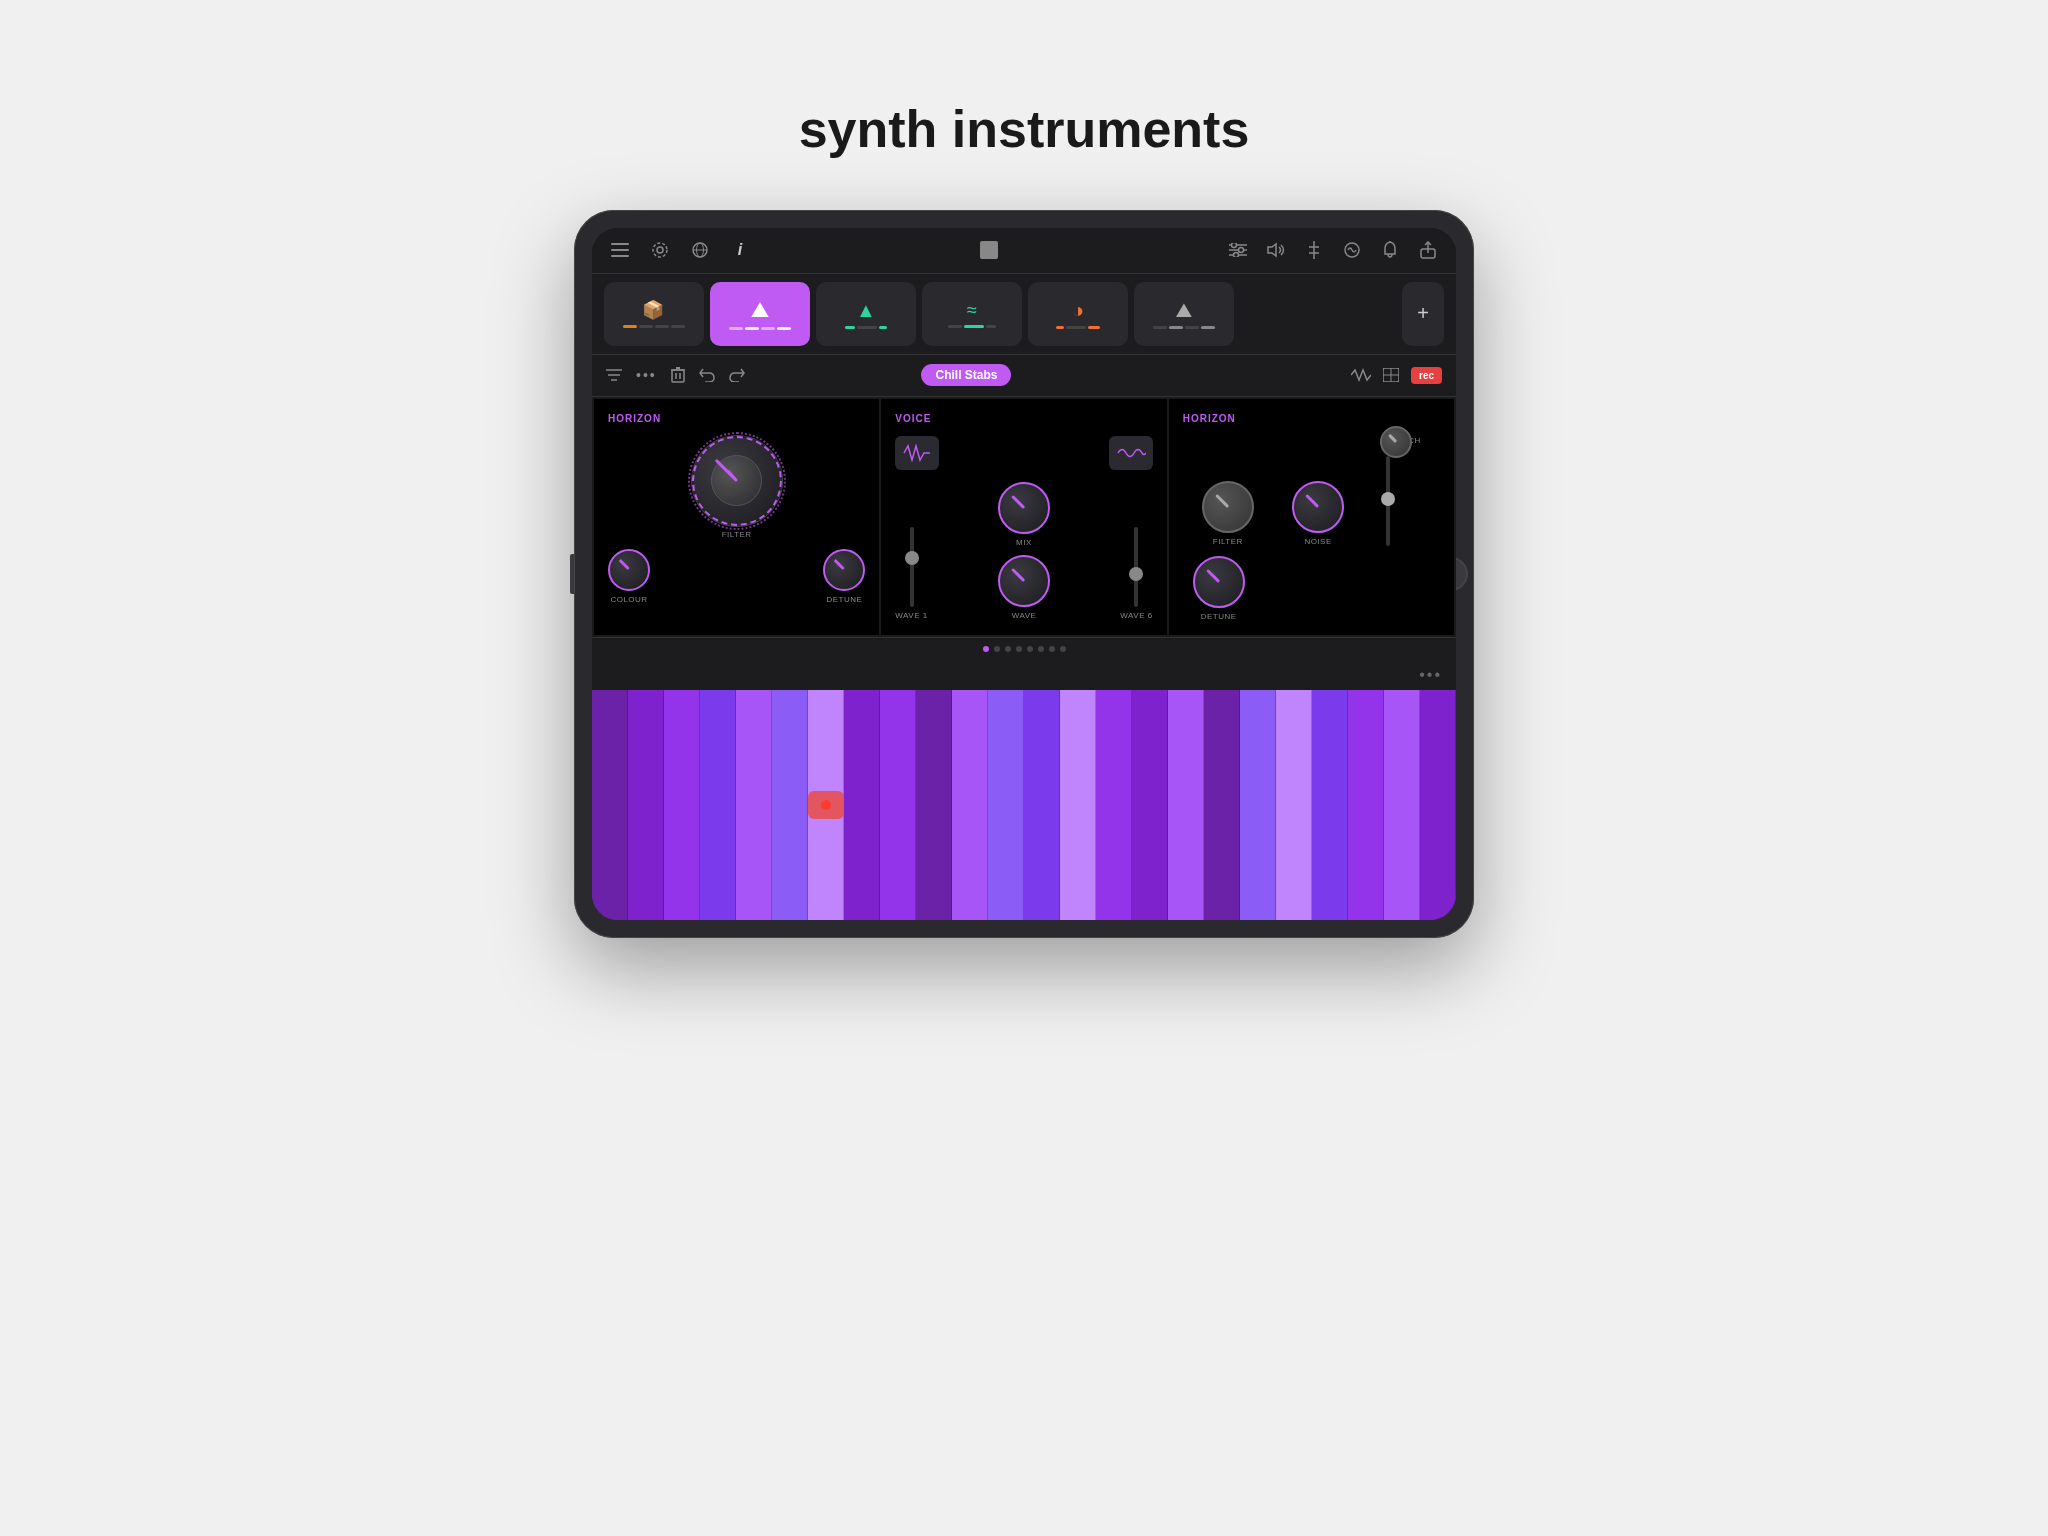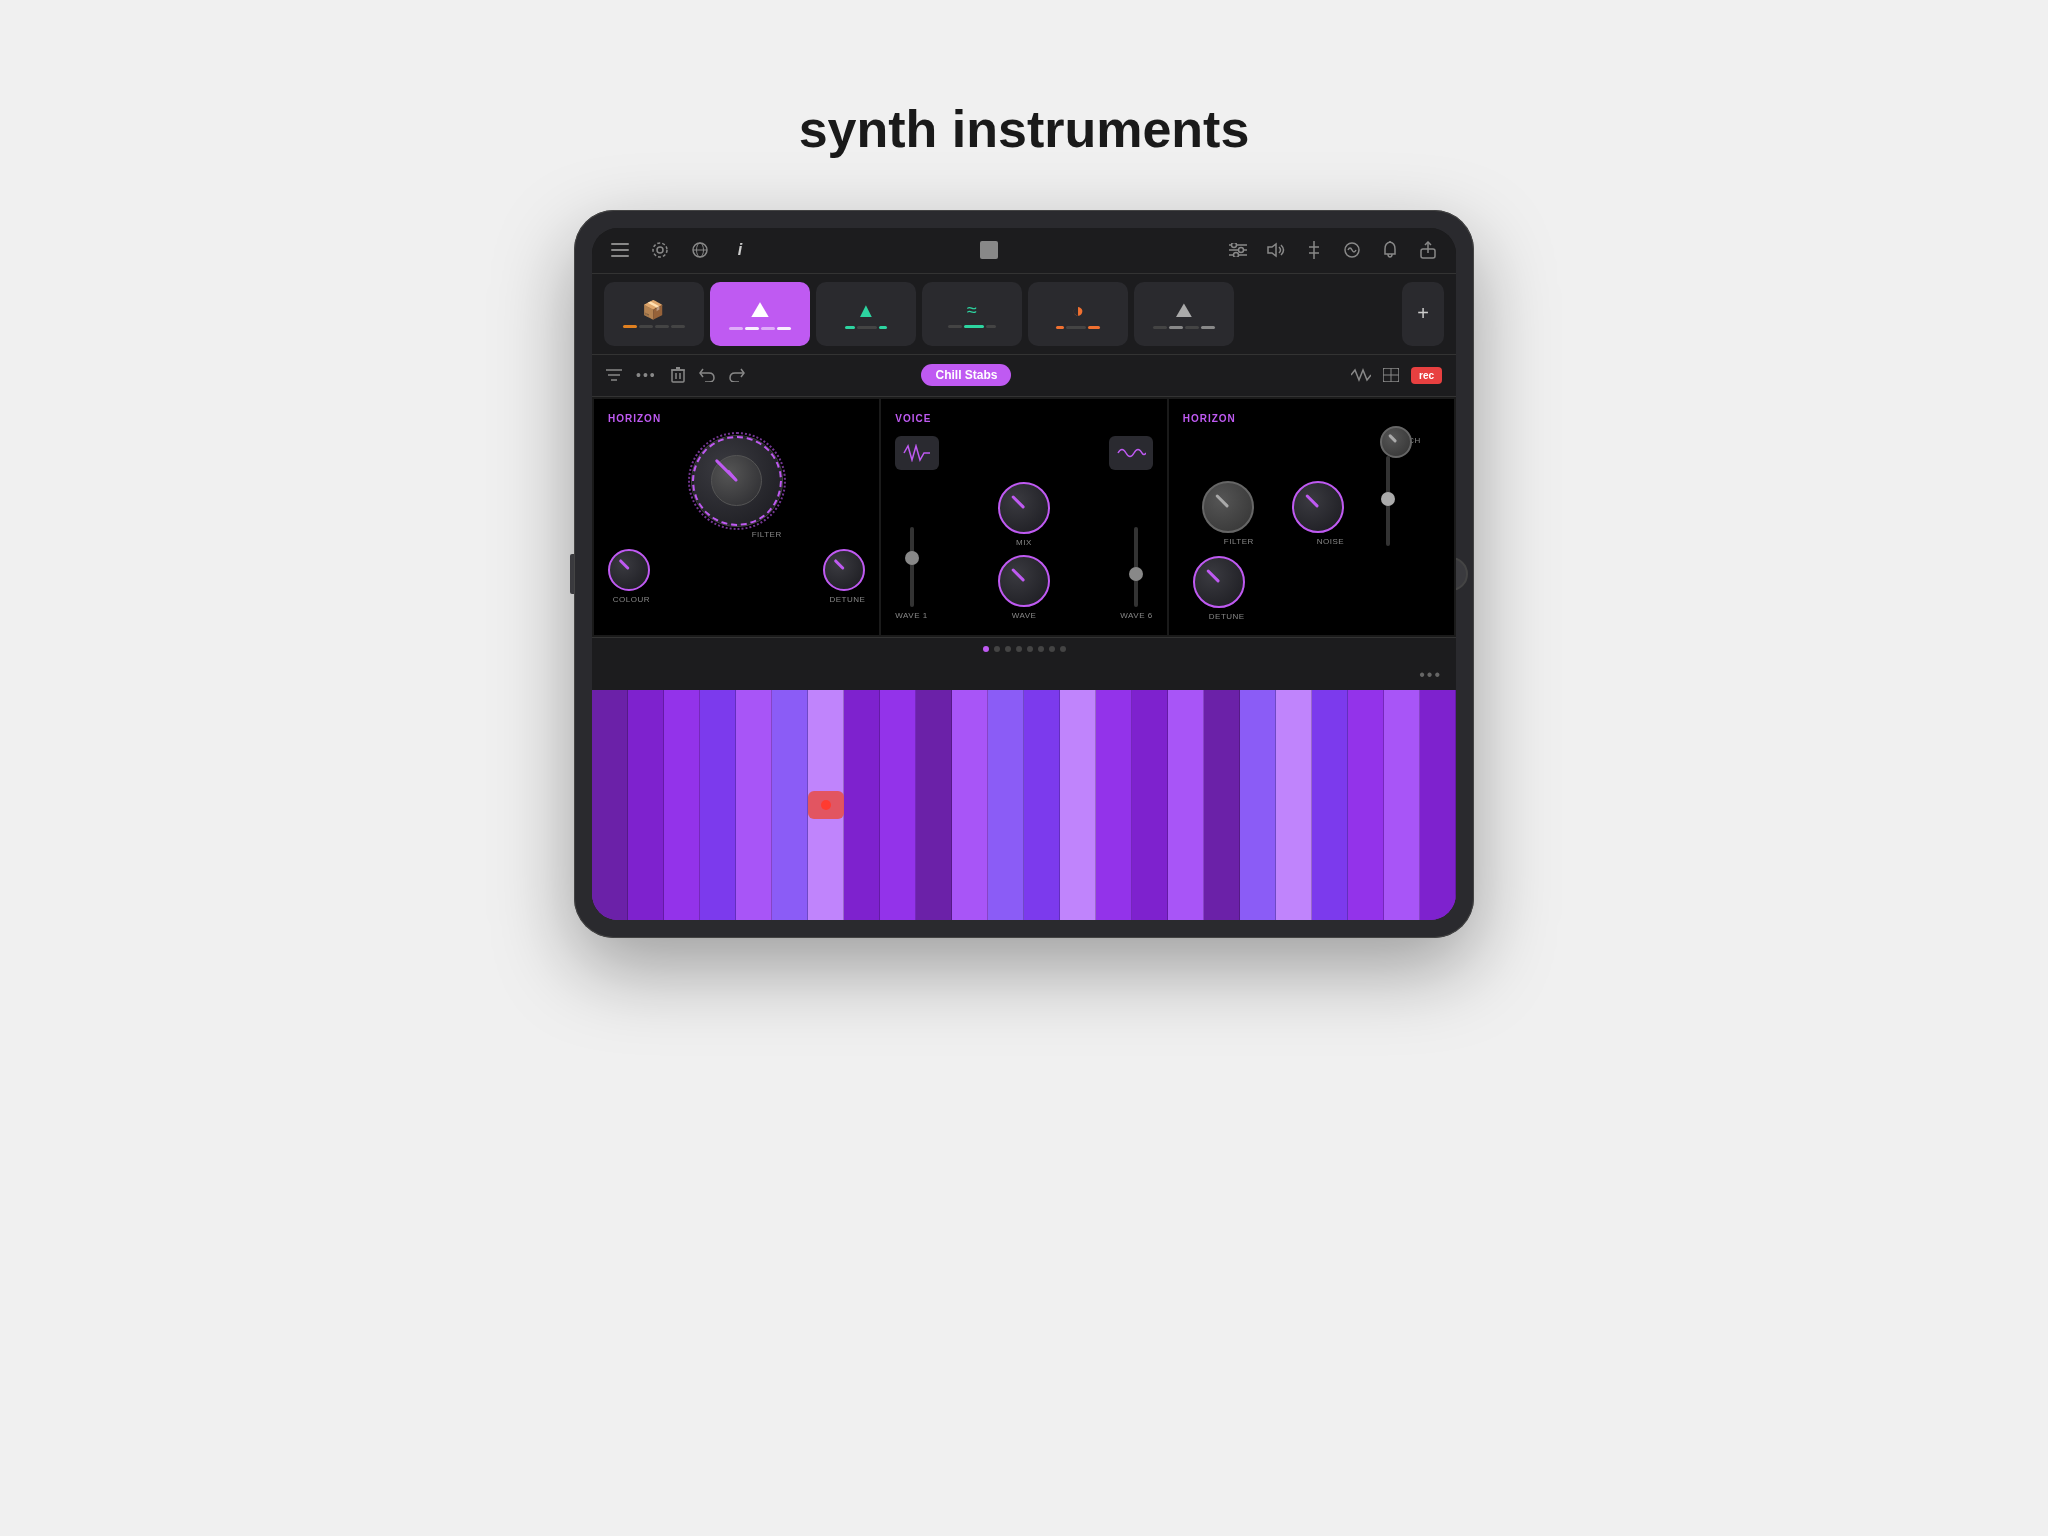--- a/index.html
+++ b/index.html
@@ -203,21 +203,21 @@
       letter-spacing: 1px;
       margin-bottom: 12px;
     }
 
     .section-title.purple { color: #bf5af2; }
 
     
     .knob-container {
       display: flex;
       flex-direction: column;
-      align-items: flex-end;
+      align-items: center;
       gap: 4px;
     }
 
     .knob {
       border-radius: 50%;
       background: radial-gradient(circle at 35% 35%, #3a3a40, #1a1a1f);
       border: 2px solid #bf5af2;
       position: relative;
       display: flex;
       align-items: center;

